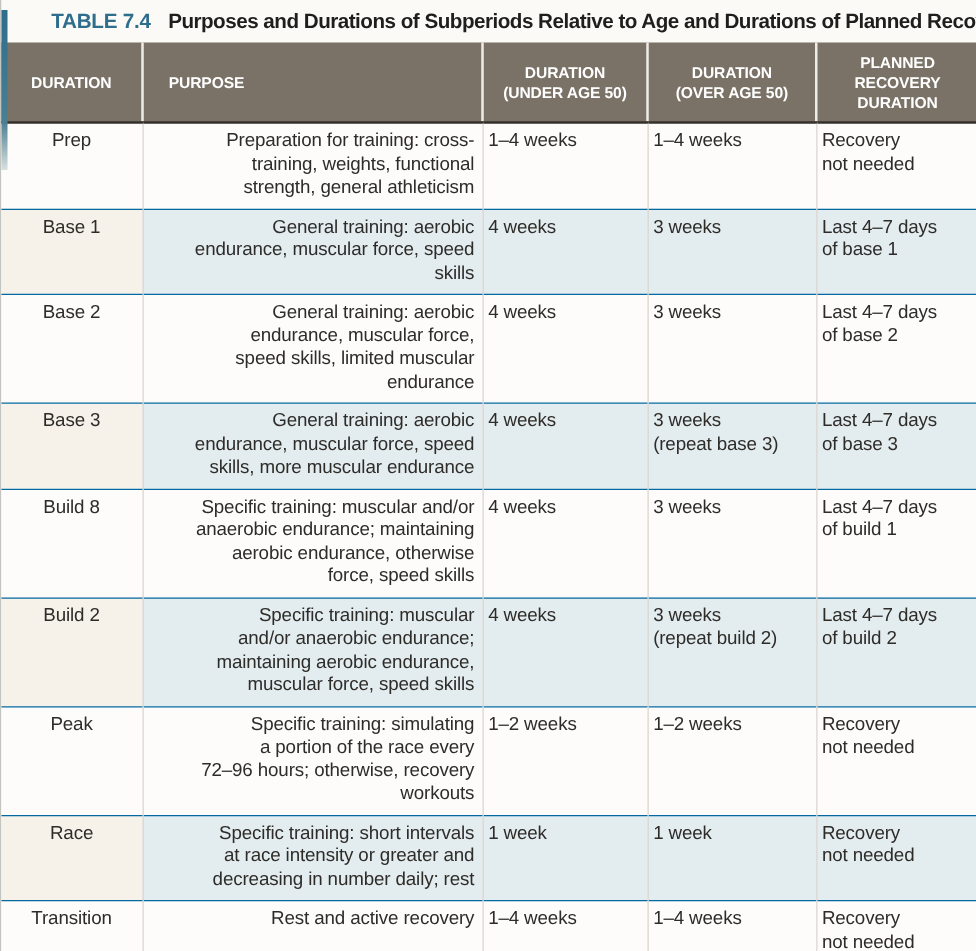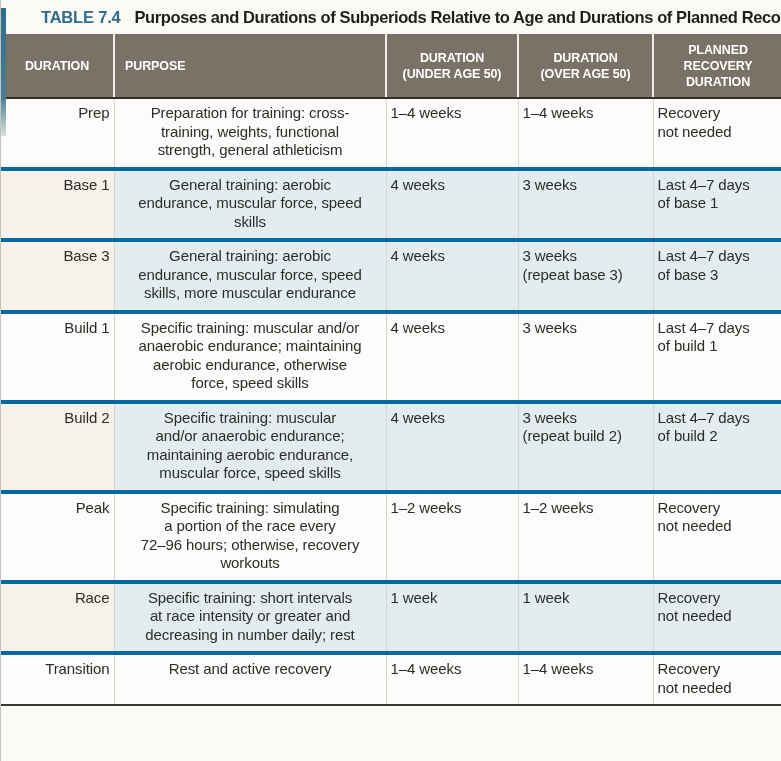--- a/index.html
+++ b/index.html
@@ -61,33 +61,33 @@
     font-size: 12.5px;
     font-weight: bold;
     line-height: 16px;
     text-align: center;
     vertical-align: middle;
     height: 64px;
     padding: 6px 4px;
     border-bottom: 2px solid #34312d;
   }
   thead th + th { border-left: 2px solid #efece6; }
-  thead th.c2 { text-align: left; padding-left: 10px; }
-  tbody tr { border-top: 4px solid #0369a1; }
+  thead th.c2 { text-align: left; padding-left: 20px; }
+  tbody tr { border-top: 1px solid #0369a1; }
   tbody tr:first-child { border-top: none; }
   tbody tr:last-child { border-bottom: 2px solid #3b3834; }
   tbody td {
     font-size: 15px;
     line-height: 18.5px;
     padding: 5px 4px 7px 4px;
     background: #fdfcfa;
   }
   tbody td + td { border-left: 1px solid #d9d5ce; }
-  tbody td.c1 { text-align: right; }
-  tbody td.c2 { text-align: center; padding-left: 6px; padding-right: 6px; }
+  tbody td.c1 { text-align: center; }
+  tbody td.c2 { text-align: right; padding-left: 6px; padding-right: 6px; }
   tbody td.c3, tbody td.c4, tbody td.c5 { text-align: left; }
   tbody tr.shaded td { background: var(--row-tint, #e3ecef); }
   tbody tr.shaded td.c1 { background: #f6f2ea; }
 </style>
 </head>
 <body>
 
 <div class="page">
   <div class="accent-bar"></div>
 
@@ -129,33 +129,44 @@
       <tr class="shaded">
         <td class="c1">Base 1</td>
         <td class="c2">General training: aerobic
 endurance, muscular force, speed
 skills</td>
         <td class="c3">4 weeks</td>
         <td class="c4">3 weeks</td>
         <td class="c5">Last 4–7 days
 of base 1</td>
       </tr>
+      <tr>
+        <td class="c1">Base 2</td>
+        <td class="c2">General training: aerobic
+endurance, muscular force,
+speed skills, limited muscular
+endurance</td>
+        <td class="c3">4 weeks</td>
+        <td class="c4">3 weeks</td>
+        <td class="c5">Last 4–7 days
+of base 2</td>
+      </tr>
       <tr class="shaded">
         <td class="c1">Base 3</td>
         <td class="c2">General training: aerobic
 endurance, muscular force, speed
 skills, more muscular endurance</td>
         <td class="c3">4 weeks</td>
         <td class="c4">3 weeks
 (repeat base 3)</td>
         <td class="c5">Last 4–7 days
 of base 3</td>
       </tr>
       <tr>
-        <td class="c1">Build 1</td>
+        <td class="c1">Build 8</td>
         <td class="c2">Specific training: muscular and/or
 anaerobic endurance; maintaining
 aerobic endurance, otherwise
 force, speed skills</td>
         <td class="c3">4 weeks</td>
         <td class="c4">3 weeks</td>
         <td class="c5">Last 4–7 days
 of build 1</td>
       </tr>
       <tr class="shaded">

